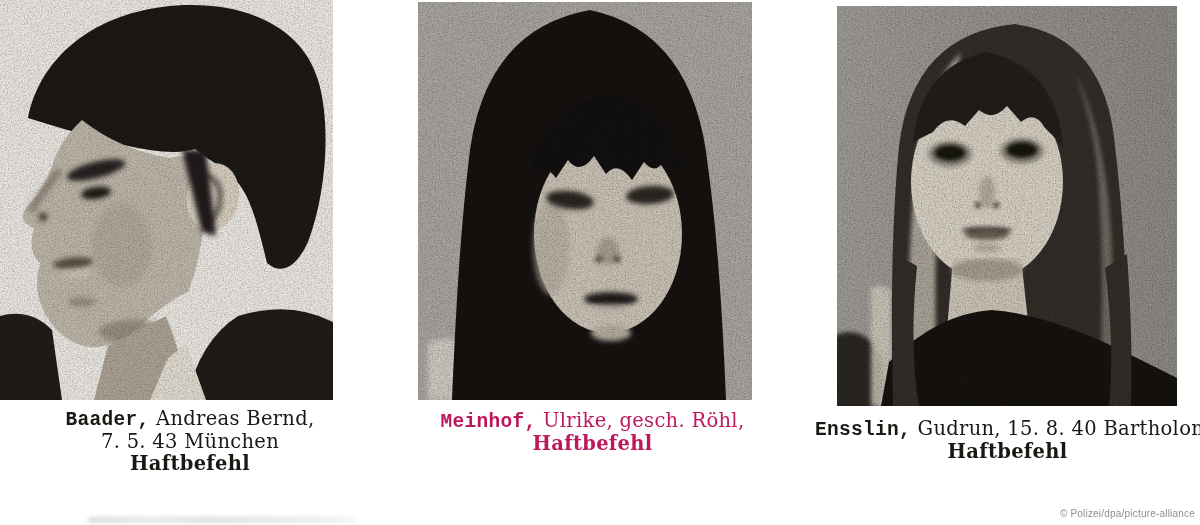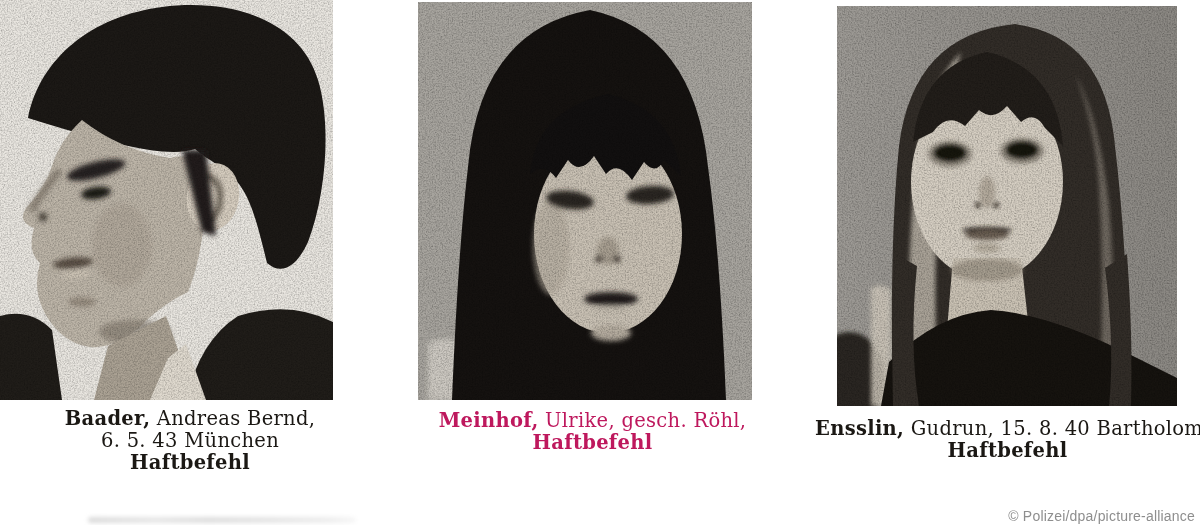--- a/index.html
+++ b/index.html
@@ -3,23 +3,23 @@
 <meta charset="utf-8">
 <style>
   html,body{margin:0;padding:0;}
   body{background:#ffffff;font-family:"DejaVu Serif",serif;}
   .stage{position:relative;width:1200px;height:525px;background:#ffffff;overflow:hidden;}
   .photo{position:absolute;overflow:hidden;}
   .photo svg{display:block;}
   .caption{position:absolute;text-align:center;color:#1b1814;font-size:19.5px;line-height:22px;letter-spacing:.3px;}
   .cap-line{white-space:nowrap;}
   .cap-line:empty{display:none;}
-  .b{font-weight:bold;}
+  .b{font-weight:bold;font-family:Liberation Mono, monospace;}
   .warrant{font-weight:bold;}
-  .credit{position:absolute;right:5px;top:508px;font-family:"Liberation Sans",sans-serif;font-size:14px;letter-spacing:.2px;}
+  .credit{position:absolute;right:5px;top:508px;font-family:"Liberation Sans",sans-serif;font-size:10px;letter-spacing:.2px;}
   .smudge{position:absolute;left:88px;top:517px;width:268px;height:6px;border-radius:3px;
           background:linear-gradient(90deg,#b8b8b8,#cfcfcf 25%,#bdbdbd 45%,#c9c9c9 65%,#dcdcdc 90%,#efefef);
           filter:blur(2px);opacity:.5;}
 </style>
 </head>
 <body>
 
 <div class="stage">
 
   <div class="photo" style="left:0;top:0;width:333px;height:400px;">
@@ -152,21 +152,21 @@
       <g fill="#322d28">
         <path d="M56,400 Q54,330 58,248 L80,260 Q72,340 82,400 Z"></path>
         <path d="M294,400 Q296,330 290,248 L268,262 Q278,340 272,400 Z"></path>
       </g>
       <rect width="340" height="400" filter="url(#g3)" opacity=".32"></rect>
     </svg>
   </div>
 
   <div class="caption" style="left: 10px; top: 408px; width: 360px; color: rgb(27, 24, 20);">
     <div class="cap-line"><span class="b">Baader,</span><span> Andreas Bernd,</span></div>
-    <div class="cap-line">6. 5. 43 München</div>
+    <div class="cap-line">7. 5. 43 München</div>
     <div class="cap-line warrant">Haftbefehl</div>
   </div>
 
   <div class="caption" style="left: 420px; top: 410px; width: 345px; color: #be185d;">
     <div class="cap-line"><span class="b">Meinhof,</span><span> Ulrike, gesch. Röhl,</span></div>
     <div class="cap-line warrant">Haftbefehl</div>
   </div>
 
   <div class="caption" style="left: 815px; top: 418px; width: 385px; color: rgb(27, 24, 20);">
     <div class="cap-line"><span class="b">Ensslin,</span><span> Gudrun, 15. 8. 40 Bartholomae</span></div>

